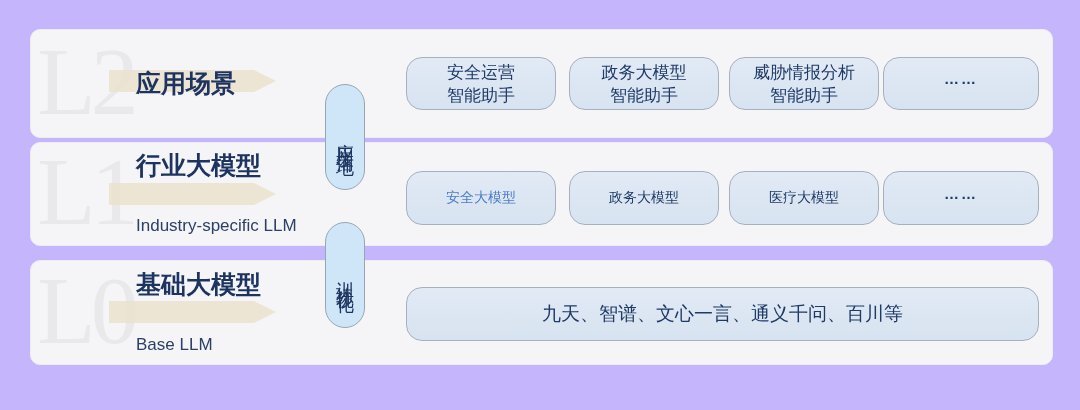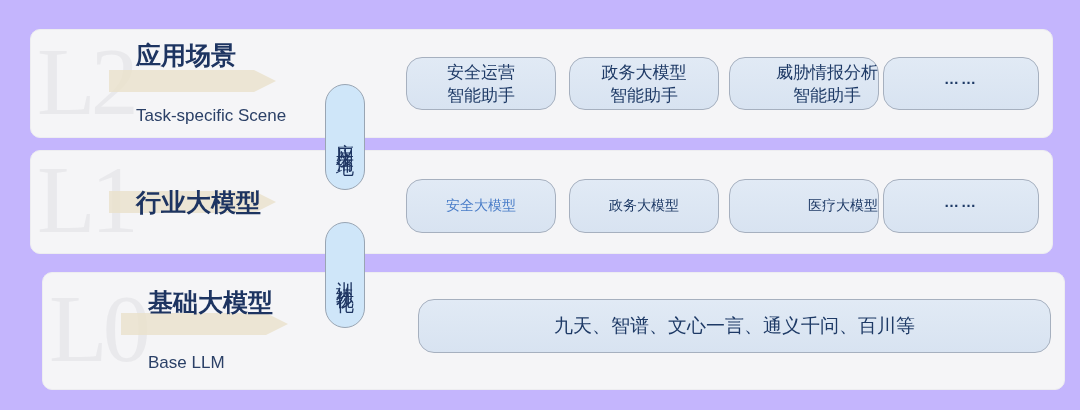--- a/index.html
+++ b/index.html
@@ -7,22 +7,22 @@
     position:relative;width:1080px;height:410px;background:#c4b5fd;overflow:hidden;
     font-family:"Liberation Sans","DejaVu Sans",sans-serif;
   }
   
   .panel{
     position:absolute;left:30px;width:1023px;
     background:#f5f5f7;border:1px solid #ededf0;border-radius:10px;
     box-sizing:border-box;
   }
   .panel.p1{top:29px;height:109px;}
-  .panel.p2{top:150px;height:104px;}
-  .panel.p3{top:272px;height:118px;margin-left:12px;}
+  .panel.p2{top:142px;height:104px;}
+  .panel.p3{top:260px;height:105px;}
 
   .watermark{
     position:absolute;left:6px;top:50%;transform:translateY(-52%);
     font-family:"Liberation Serif","DejaVu Serif",serif;
     font-size:96px;line-height:1;color:#e9e9ec;letter-spacing:-5px;
     user-select:none;z-index:1;
   }
   .band{
     position:absolute;left:78px;top:40px;width:167px;height:22px;
     background:#eae1cb;opacity:.8;z-index:2;
@@ -42,21 +42,21 @@
     border:1.5px solid #a6b0bf;border-radius:16px;
     display:flex;align-items:center;justify-content:center;text-align:center;
     color:#1e3a66;font-weight:500;
   }
   .row1 .box{top:27px;height:53px;font-size:17px;line-height:23px;}
   .row2 .box{top:28px;height:54px;font-size:14px;}
   .row3 .box{top:26px;height:54px;font-size:19px;}
   .box span{white-space:pre-line;}
   .b1{left:375px;width:150px;}
   .b2{left:538px;width:150px;}
-  .b3{left:698px;width:150px;justify-content:flex-end;}
+  .b3{left:698px;width:150px;}
   .b4{left:852px;width:156px;}
   .bwide{left:375px;width:633px;}
   .box.ellipsis{font-size:15px;font-weight:700;letter-spacing:2px;}
   .box.ellipsis span{transform:translateY(-5px);}
   .box.hl{color:#4a7dc8;}
 
   
   .pill{
     position:absolute;left:325px;width:40px;height:106px;z-index:5;box-sizing:border-box;
     background:#cfe6f9;border:1.5px solid #99a5b3;border-radius:21px;
@@ -73,21 +73,20 @@
 </head>
 <body>
 
 <div class="stage">
 
   <section class="panel p1 row1">
     <div class="watermark">L2</div>
     <div class="band"></div>
     <div class="titles">
       <div class="title">应用场景</div>
-      <div class="subtitle">Task-specific Scene</div>
     </div>
     <div class="box b1">
         <span>安全运营
 智能助手</span>
       </div>
     <div class="box b2">
         <span>政务大模型
 智能助手</span>
       </div>
     <div class="box b3">
@@ -97,20 +96,21 @@
     <div class="box b4 ellipsis">
         <span>……</span>
       </div>
   </section>
 
   <section class="panel p2 row2">
     <div class="watermark">L1</div>
     <div class="band"></div>
     <div class="titles">
       <div class="title">行业大模型</div>
+      <div class="subtitle">Industry-specific LLM</div>
     </div>
     <div class="box b1 hl">
         <span>安全大模型</span>
       </div>
     <div class="box b2">
         <span>政务大模型</span>
       </div>
     <div class="box b3">
         <span>医疗大模型</span>
       </div>

